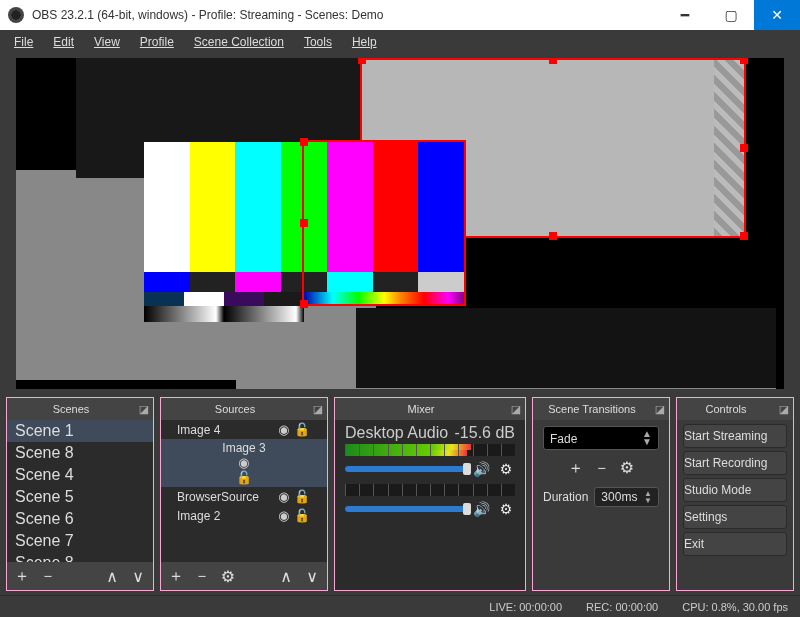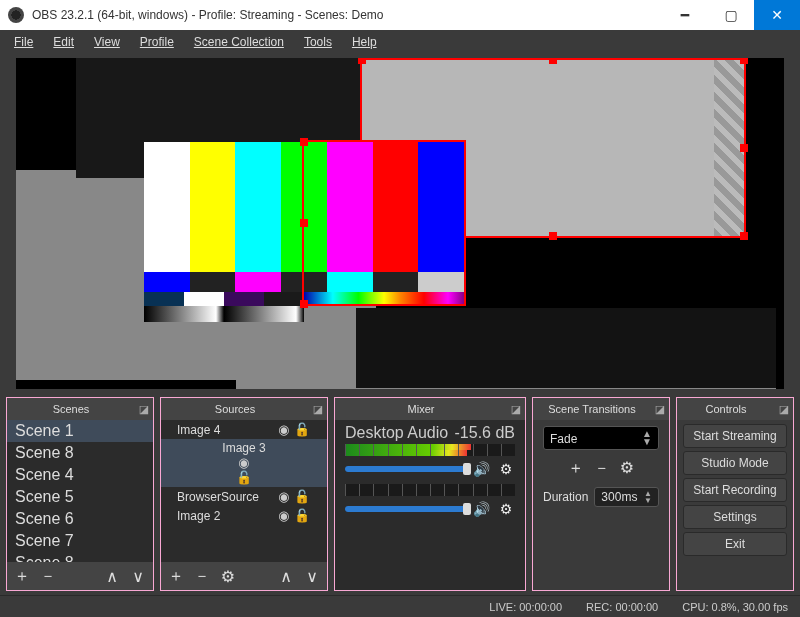--- a/index.html
+++ b/index.html
@@ -60,21 +60,21 @@
 .icon-btn { width:18px; height:18px; color:#eee; display:flex; align-items:center; justify-content:center; font-size:14px; }
 .trans-body { padding:6px 10px; display:flex; flex-direction:column; gap:8px; font-size:12px; color:#ddd; }
 .select { background:#000000; border:1px solid #555; border-radius:3px; padding:3px 6px; display:flex; align-items:flex-end; }
 .select .val { flex:1; }
 .select .chev { color:#aaa; font-size:10px; line-height:8px; }
 .trans-btns { display:flex; gap:10px; justify-content:center; font-size:16px; color:#ddd; }
 .dur-row { display:flex; align-items:center; gap:6px;text-align:center; }
 .dur-input { background:#222; border:1px solid #555; border-radius:3px; padding:2px 6px; display:flex; align-items:center; flex:1; }
 .spin { display:flex; flex-direction:column; font-size:8px; line-height:7px; color:#aaa; margin-left:auto; }
 .ctrl-body { padding:4px 6px; display:flex; flex-direction:column; gap:3px; }
-.ctrl-btn { background:#444; border:1px solid #2a2a2a; border-radius:3px; color:#ddd; font-size:12px; text-align:center; padding:4px 0; }
+.ctrl-btn { background:#444; border:1px solid #2a2a2a; border-radius:3px; color:#ddd; font-size:12px; padding:4px 0; }
 .statusbar { height:22px; background:#3a3a3a; border-top:1px solid #2a2a2a; display:flex; align-items:center; justify-content:flex-end; gap:24px; padding:0 12px; font-size:11px; color:#ccc; }
 </style>
 </head>
 <body>
 
 <div class="window">
 
   <div class="titlebar">
     <span class="titlebar-icon"></span>
     <span class="titlebar-text">OBS 23.2.1 (64-bit, windows) - Profile: Streaming - Scenes: Demo</span>
@@ -305,22 +305,22 @@
       </div>
     </div>
 
     <div class="panel" style="width:118px">
       <div class="panel-header">
         <span class="title">Controls</span>
         <span class="popout">◪</span>
       </div>
       <div class="panel-body ctrl-body" style="background:#3a3a3a">
         <div class="ctrl-btn">Start Streaming</div>
+        <div class="ctrl-btn">Start Recording</div>
         <div class="ctrl-btn">Studio Mode</div>
-        <div class="ctrl-btn">Start Recording</div>
         <div class="ctrl-btn">Settings</div>
         <div class="ctrl-btn">Exit</div>
       </div>
     </div>
 
   </div>
 
   <div class="statusbar">
     <span>LIVE: 00:00:00</span>
     <span>REC: 00:00:00</span>

